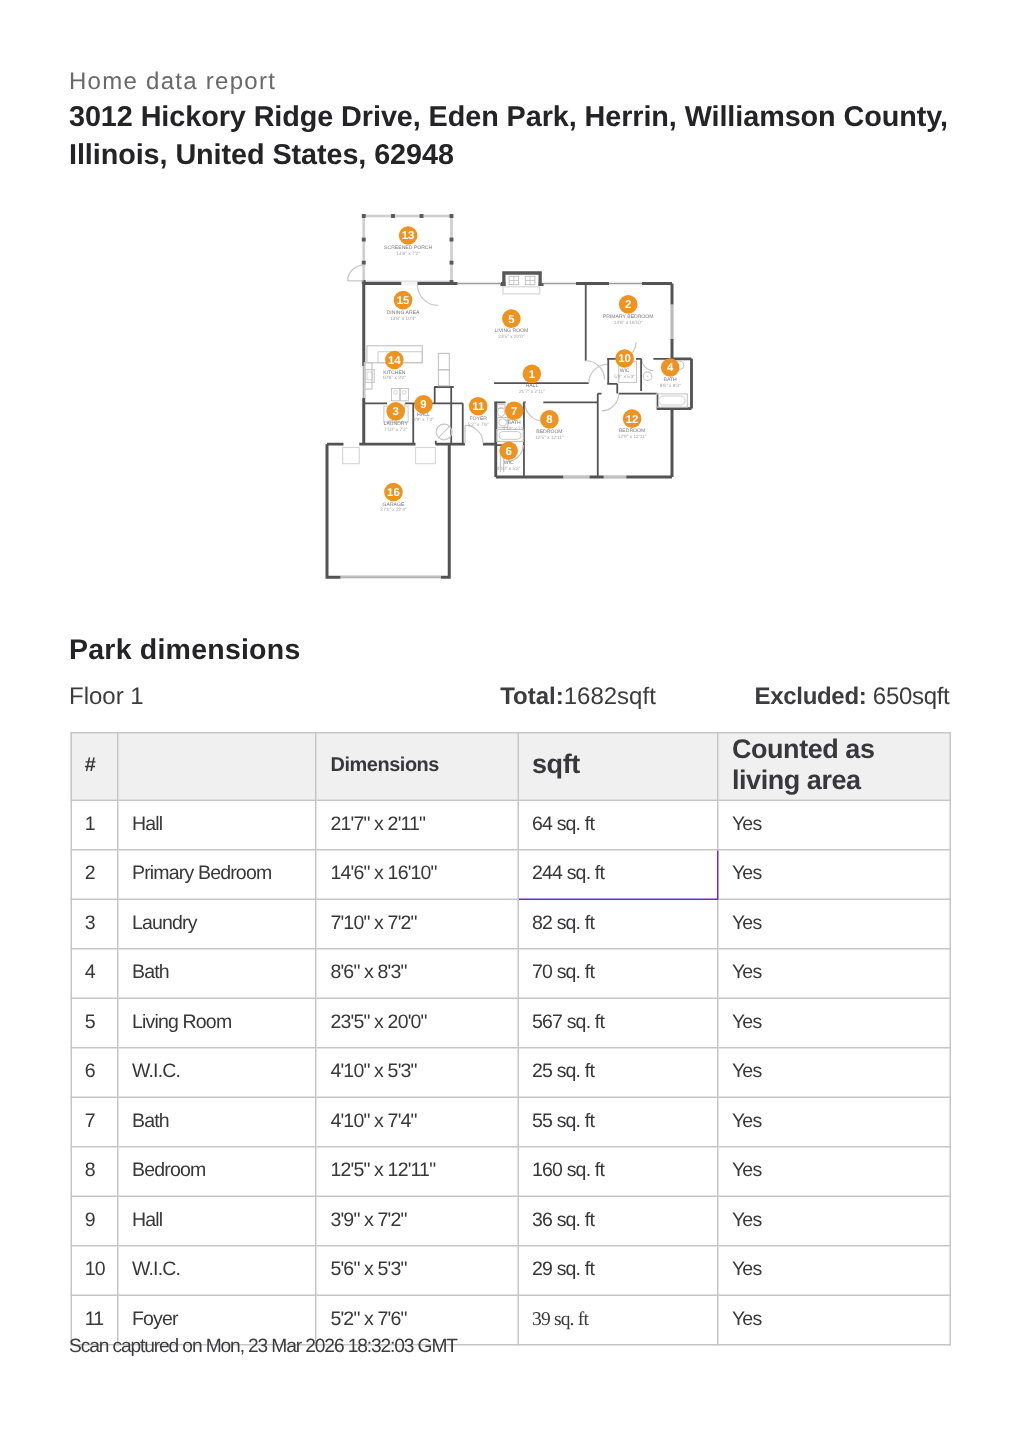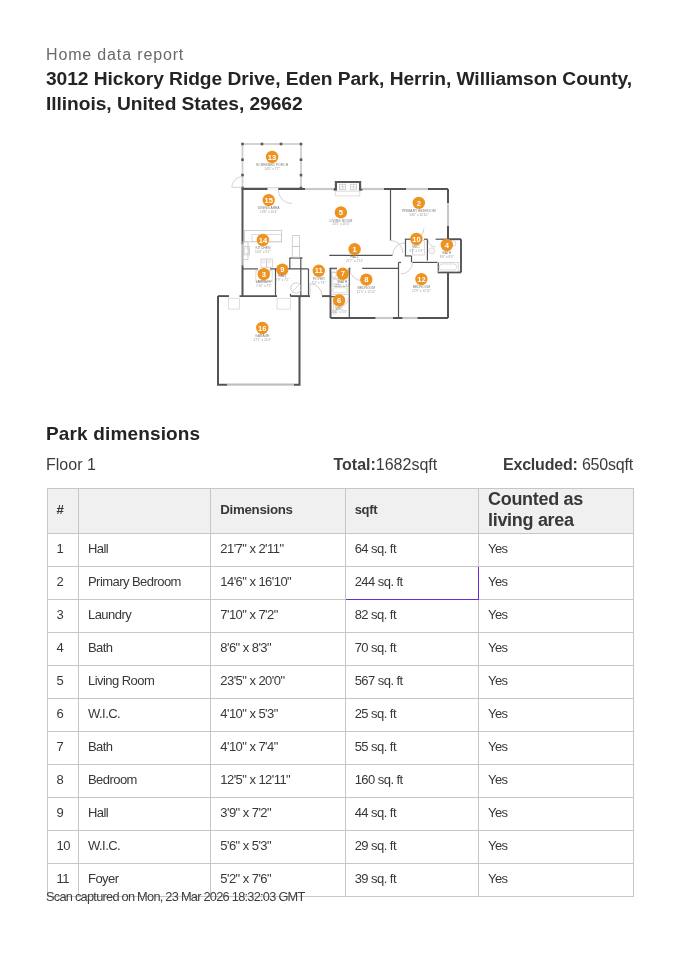--- a/index.html
+++ b/index.html
@@ -4,21 +4,21 @@
 <style>
   html,body{margin:0;padding:0;background:#ffffff;}
   body{width:679px;height:960px;position:relative;font-family:"Liberation Sans",sans-serif;overflow:hidden;}
   .abs{position:absolute;}
 </style>
 </head>
 <body>
 
 <div class="abs" style="left:46px;top:47.9px;font-size:16px;line-height:14.8px;letter-spacing:0.85px;color:#69696c;">Home data report</div>
 
-<div class="abs" style="left:46px;top:67.3px;width:600px;font-size:19.2px;line-height:24.8px;letter-spacing:-0.05px;font-weight:bold;color:#242426;">3012 Hickory Ridge Drive, Eden Park, Herrin, Williamson County, Illinois, United States, 29662</div>
+<div class="abs" style="left:46px;top:67.3px;width:600px;font-size:19.2px;line-height:24.8px;letter-spacing:-0.05px;font-weight:bold;color:#242426;">3012 Hickory Ridge Drive, Eden Park, Herrin, Williamson County, Illinois, United States, 62948</div>
 
 <svg class="abs" style="left:195px;top:135px;" width="280" height="265" viewBox="195 135 280 265" fill="none">
 <g id="plan">
 
 <rect x="242.5" y="144" width="58.5" height="44" stroke="#cfcfcf" stroke-width="1.8" fill="none"></rect>
 <rect x="241.20000000000002" y="142.70000000000002" width="2.6" height="2.6" fill="#5a5a5c"></rect>
 <rect x="260.7" y="142.70000000000002" width="2.6" height="2.6" fill="#5a5a5c"></rect>
 <rect x="279.7" y="142.70000000000002" width="2.6" height="2.6" fill="#5a5a5c"></rect>
 <rect x="299.7" y="142.70000000000002" width="2.6" height="2.6" fill="#5a5a5c"></rect>
 <rect x="241.20000000000002" y="158.4" width="2.6" height="2.6" fill="#5a5a5c"></rect>
@@ -301,21 +301,21 @@
       <col style="width:132.3px">
       <col style="width:134.4px">
       <col style="width:133.3px">
       <col style="width:155.5px">
     </colgroup>
   <thead>
     <tr style="background:#f0f0f0;height:34.5px;">
       <th style="border:1px solid #c6c6c6;text-align:left;padding:0 2px 2px 9px;font-size:13.3px;letter-spacing:-0.3px;">#</th>
       <th style="border:1px solid #c6c6c6;text-align:left;padding:0 2px 2px 9px;font-size:13.3px;letter-spacing:-0.3px;"></th>
       <th style="border:1px solid #c6c6c6;text-align:left;padding:0 2px 2px 9px;font-size:13.3px;letter-spacing:-0.3px;">Dimensions</th>
-      <th style="border:1px solid #c6c6c6;text-align:left;padding:0 2px 2px 9px;font-size:13px;letter-spacing:-0.3px;">sqft</th>
+      <th style="border:1px solid #c6c6c6;text-align:left;padding:0 2px 2px 9px;font-size:18px;letter-spacing:-0.3px;">sqft</th>
       <th style="border:1px solid #c6c6c6;text-align:left;padding:0 2px 2px 9px;font-size:18px;letter-spacing:-0.3px;">Counted as living area</th>
     </tr>
   </thead>
   <tbody>
     <tr style="height:33px;">
       <td style="border:1px solid #c6c6c6;padding:0 2px 2px 9px;">1</td>
       <td style="border:1px solid #c6c6c6;padding:0 2px 2px 9px;">Hall</td>
       <td style="border:1px solid #c6c6c6;padding:0 2px 2px 9px;">21'7" x 2'11"</td>
       <td style="border:1px solid #c6c6c6;padding:0 2px 2px 9px;">64 sq. ft</td>
       <td style="border:1px solid #c6c6c6;padding:0 2px 2px 9px;">Yes</td>
@@ -366,33 +366,33 @@
       <td style="border:1px solid #c6c6c6;padding:0 2px 2px 9px;">8</td>
       <td style="border:1px solid #c6c6c6;padding:0 2px 2px 9px;">Bedroom</td>
       <td style="border:1px solid #c6c6c6;padding:0 2px 2px 9px;">12'5" x 12'11"</td>
       <td style="border:1px solid #c6c6c6;padding:0 2px 2px 9px;">160 sq. ft</td>
       <td style="border:1px solid #c6c6c6;padding:0 2px 2px 9px;">Yes</td>
     </tr>
     <tr style="height:33px;">
       <td style="border:1px solid #c6c6c6;padding:0 2px 2px 9px;">9</td>
       <td style="border:1px solid #c6c6c6;padding:0 2px 2px 9px;">Hall</td>
       <td style="border:1px solid #c6c6c6;padding:0 2px 2px 9px;">3'9" x 7'2"</td>
-      <td style="border:1px solid #c6c6c6;padding:0 2px 2px 9px;">44 sq. ft</td>
+      <td style="border:1px solid #c6c6c6;padding:0 2px 2px 9px;">36 sq. ft</td>
       <td style="border:1px solid #c6c6c6;padding:0 2px 2px 9px;">Yes</td>
     </tr>
     <tr style="height:33px;">
       <td style="border:1px solid #c6c6c6;padding:0 2px 2px 9px;">10</td>
       <td style="border:1px solid #c6c6c6;padding:0 2px 2px 9px;">W.I.C.</td>
       <td style="border:1px solid #c6c6c6;padding:0 2px 2px 9px;">5'6" x 5'3"</td>
       <td style="border:1px solid #c6c6c6;padding:0 2px 2px 9px;">29 sq. ft</td>
       <td style="border:1px solid #c6c6c6;padding:0 2px 2px 9px;">Yes</td>
     </tr>
     <tr style="height:33px;">
       <td style="border:1px solid #c6c6c6;padding:0 2px 2px 9px;">11</td>
       <td style="border:1px solid #c6c6c6;padding:0 2px 2px 9px;">Foyer</td>
       <td style="border:1px solid #c6c6c6;padding:0 2px 2px 9px;">5'2" x 7'6"</td>
-      <td style="border:1px solid #c6c6c6;padding:0 2px 2px 9px;">39 sq. ft</td>
+      <td style="border:1px solid #c6c6c6;padding:0 2px 2px 9px;font-family:Liberation Serif, serif;">39 sq. ft</td>
       <td style="border:1px solid #c6c6c6;padding:0 2px 2px 9px;">Yes</td>
     </tr>
   </tbody>
 </table>
 
 <div class="abs" style="left:46px;top:889.6px;font-size:12.8px;line-height:13px;letter-spacing:-0.75px;color:#3c3c3e;">Scan captured on Mon, 23 Mar 2026 18:32:03 GMT</div>
 
 </body></html>

